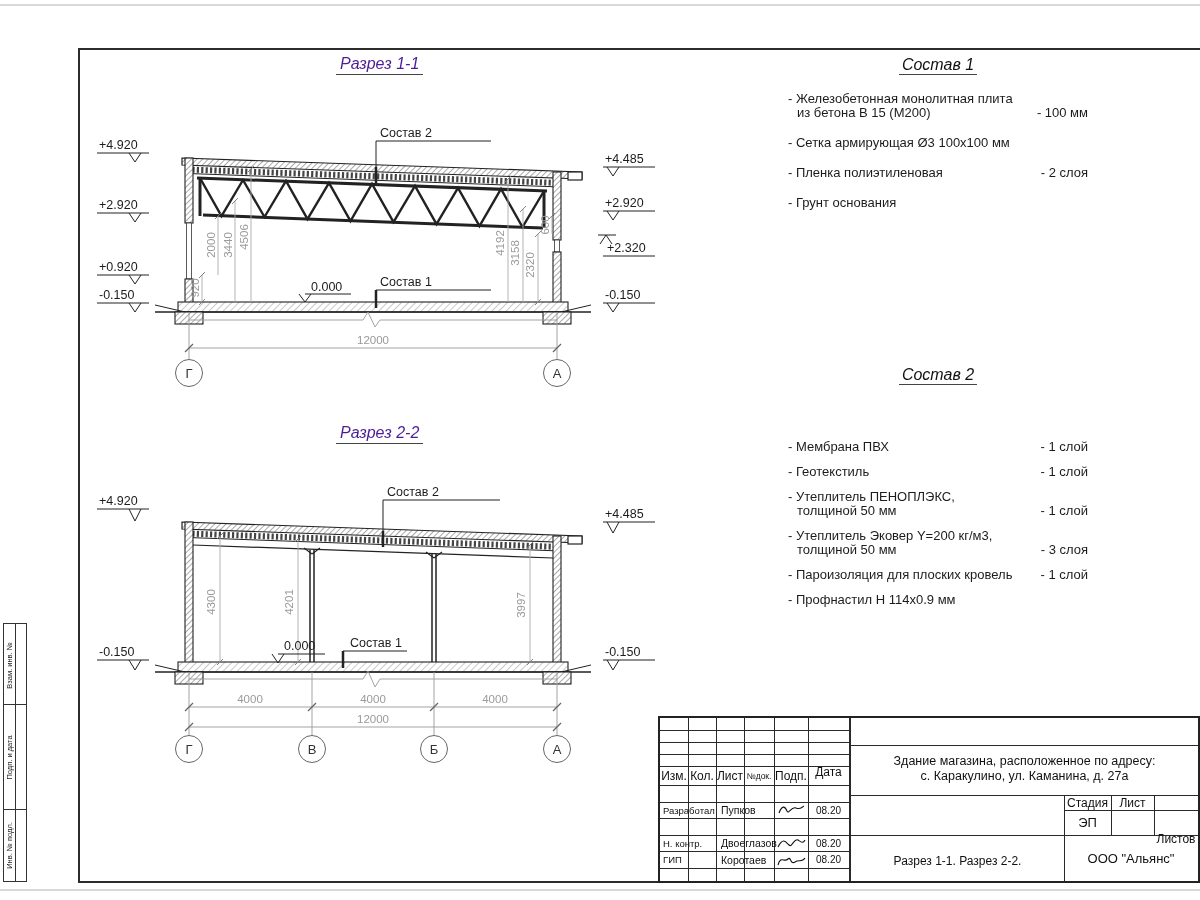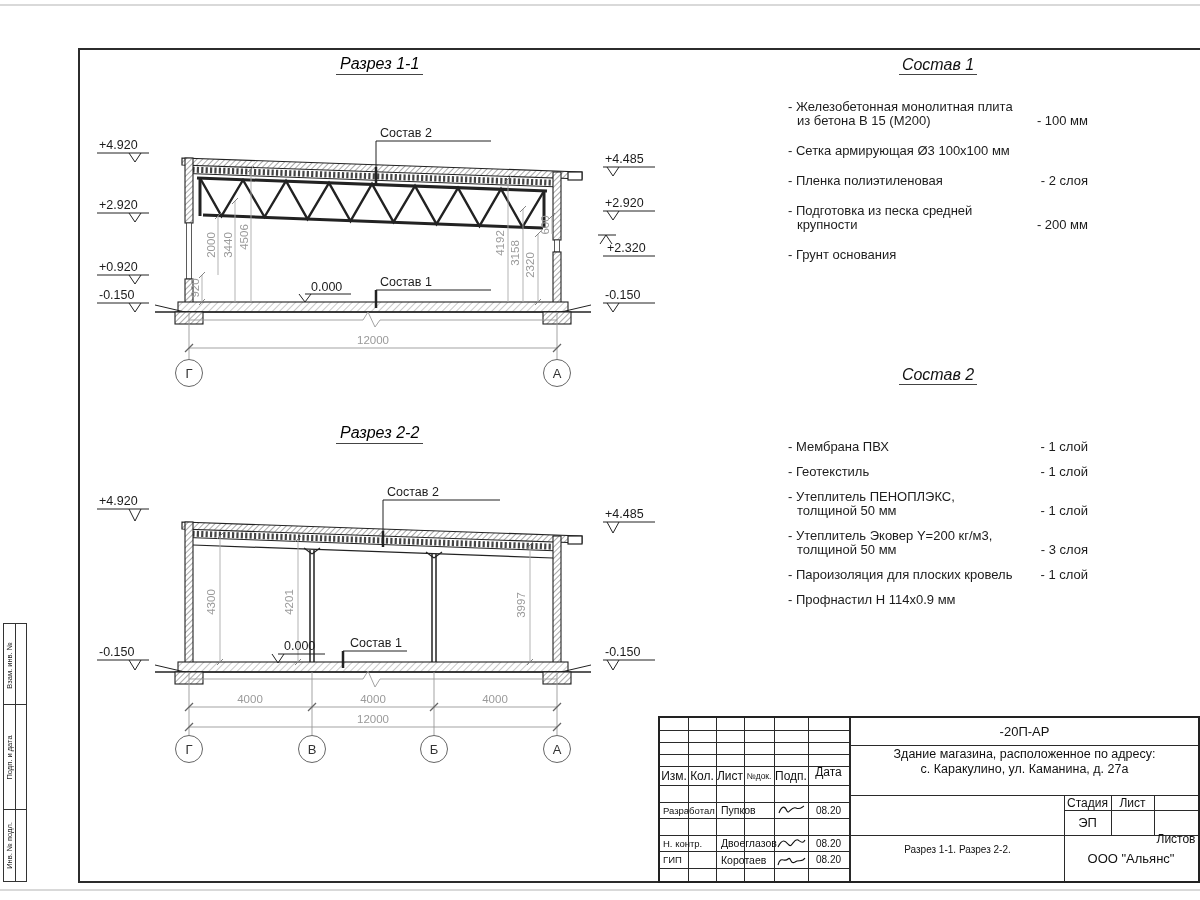--- a/index.html
+++ b/index.html
@@ -2,26 +2,26 @@
 <html><head>
 <meta charset="utf-8">
 <style>
   html,body{margin:0;padding:0;background:#fff;}
   .sheet{position:relative;width:1200px;height:900px;background:#ffffff;overflow:hidden;
          font-family:"Liberation Sans",sans-serif;color:#1c1c1c;}
   .abs{position:absolute;}
   .paper-edge{position:absolute;left:0;width:1200px;height:2px;background:#d9d9d9;}
   .frame{position:absolute;left:78px;top:48px;width:1132px;height:835px;
          border:2px solid #2c2c2c;box-sizing:border-box;}
-  .sec-title{position:absolute;font-style:italic;font-size:16px;color:#000000;
+  .sec-title{position:absolute;font-style:italic;font-size:16px;color:#4c1d95;
              border-bottom:1px solid #444;padding:0 4px 1px 4px;}
   .comp{position:absolute;width:300px;}
   .comp-title{font-style:italic;font-size:16px;color:#111;text-align:center;}
   .comp-title span{border-bottom:1px solid #444;padding:0 3px 1px 3px;}
-  .comp-items{margin-top:26px;}
+  .comp-items{margin-top:18px;}
   .s-item{display:flex;justify-content:space-between;align-items:flex-end;
           font-size:13px;line-height:14px;margin-bottom:16px;}
   .comp2 .s-item{margin-bottom:11px;}
   .s-text .l2{padding-left:9px;}
   .s-val{white-space:nowrap;padding-left:6px;}
   
   .tb{position:absolute;left:658px;top:716px;width:542px;height:167px;
       border:2px solid #222;box-sizing:border-box;background:#fff;}
   .tb .vl,.tb .hl{position:absolute;background:#2a2a2a;}
   .tb .vl{width:1px;}
@@ -365,27 +365,20 @@
       </div>
       <div class="s-item">
         <div class="s-text">
             <div>- Пленка полиэтиленовая</div>
             <div class="l2"></div>
           </div>
         <div class="s-val">-  2 слоя</div>
       </div>
       <div class="s-item">
         <div class="s-text">
-            <div>- Подготовка из песка средней</div>
-            <div class="l2">крупности</div>
-          </div>
-        <div class="s-val">- 200 мм</div>
-      </div>
-      <div class="s-item">
-        <div class="s-text">
             <div>- Грунт основания</div>
             <div class="l2"></div>
           </div>
         <div class="s-val"></div>
       </div>
     </div>
   </div>
 
   <div class="comp comp2" style="left:788px;top:366px;">
     <div class="comp-title"><span>Состав 2</span></div>
@@ -487,25 +480,24 @@
     <div class="cell" style="left:148px;top:117px;width:41px;height:16px;font-size:10px;">08.20</div>
     <div class="cell left-al" style="left:0;top:133px;width:56px;height:17px;font-size:9.5px;">ГИП</div>
     <div class="cell left-al" style="left:58px;top:133px;width:56px;height:17px;font-size:10.5px;">Коротаев</div>
     <div class="cell" style="left:114px;top:133px;width:34px;height:17px;">
       <svg width="30" height="14" viewBox="0 0 30 14">
           <path d="M2,12 C5,2 8,10 12,6 C15,3 14,12 19,9 C23,6 26,10 29,5" fill="none" stroke="#111" stroke-width="1.1"></path>
         </svg>
     </div>
     <div class="cell" style="left:148px;top:133px;width:41px;height:17px;font-size:10px;">08.20</div>
 
-    <div class="cell" style="left:191px;top:0;width:347px;height:27px;font-size:13px;">-20П-АР</div>
-    <div class="cell" style="left:191px;top:27px;width:347px;height:50px;font-size:12.5px;display:block;padding-top:2px;line-height:15px;">
+    <div class="cell" style="left:191px;top:27px;width:347px;height:50px;font-size:12.5px;display:block;padding-top:9px;line-height:15px;">
       <div>Здание магазина, расположенное по адресу:</div>
       <div>с. Каракулино, ул. Каманина, д. 27а</div>
     </div>
     <div class="cell" style="left:404px;top:77px;width:47px;height:15px;">Стадия</div>
     <div class="cell" style="left:451px;top:77px;width:43px;height:15px;">Лист</div>
     <div class="cell" style="left:494px;top:77px;width:44px;height:15px;margin-top:36px;">Листов</div>
     <div class="cell" style="left:404px;top:92px;width:47px;height:25px;font-size:13px;">ЭП</div>
-    <div class="cell" style="left:191px;top:109px;width:213px;height:44px;font-size:10px;">Разрез 1-1. Разрез 2-2.</div>
+    <div class="cell" style="left:191px;top:121px;width:213px;height:44px;font-size:12px;">Разрез 1-1. Разрез 2-2.</div>
     <div class="cell" style="left:404px;top:117px;width:134px;height:46px;font-size:13px;">ООО "Альянс"</div>
   </div>
 </div>
 
 </body></html>

